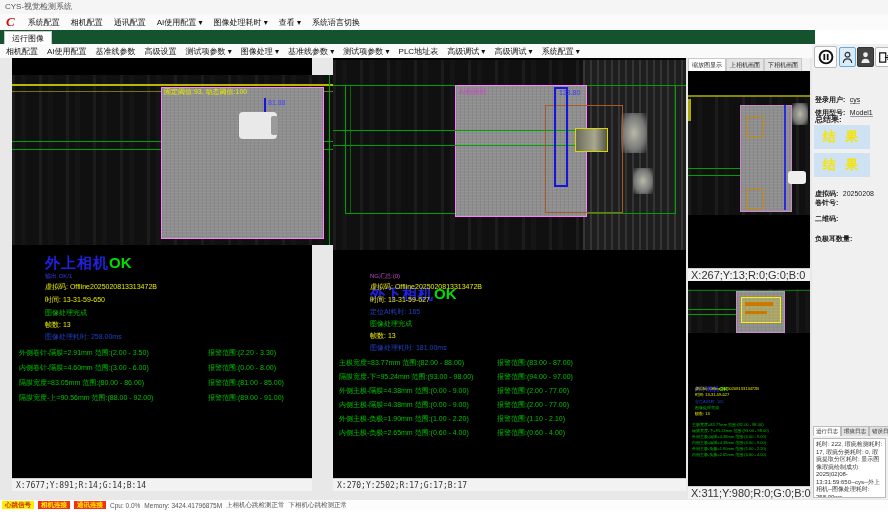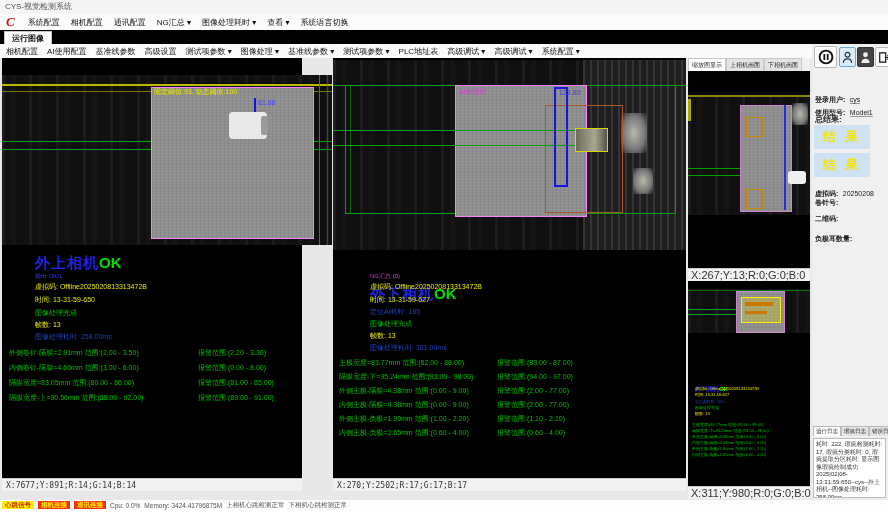--- a/index.html
+++ b/index.html
@@ -5,27 +5,27 @@
   html,body{margin:0;padding:0;}
   body{font-family:"Liberation Sans","DejaVu Sans",sans-serif;}
   #win{position:relative;width:888px;height:522px;background:#ffffff;overflow:hidden;}
   .abs{position:absolute;}
   .nw{white-space:nowrap;}
   
   #titlebar{left:0;top:0;width:888px;height:14px;background:#f5f5f5;border-bottom:1px solid #e2e2e2;font-size:8px;color:#555;line-height:14px;padding-left:5px;}
   #menubar{left:0;top:14px;width:888px;height:16px;background:#fbfbfb;display:flex;align-items:center;gap:11px;font-size:8px;color:#111;}
   #logo{color:#cc1111;font-family:"Liberation Serif","DejaVu Serif",serif;font-style:italic;font-weight:bold;font-size:13px;margin:0 2px 0 6px;}
   .mitem{cursor:default;}
-  #tabstrip{left:0;top:30px;width:888px;height:14px;background:#000000;border-bottom:1px solid #d5d5d5;font-weight:bold;}
+  #tabstrip{left:0;top:30px;width:815px;height:14px;background:#14532d;border-bottom:1px solid #d5d5d5;}
   #runtab{position:absolute;left:4px;top:1px;height:13px;padding:0 7px;background:#ffffff;border:1px solid #c9c9c9;border-bottom:none;font-size:8px;line-height:13px;color:#111;}
   #toolbar{left:0;top:44px;width:812px;height:14px;background:#fafafa;display:flex;align-items:center;gap:9px;font-size:8px;color:#111;padding-left:6px;}
   
   #main{left:0;top:58px;width:888px;height:442px;background:#e8e8e8;}
   .panel{background:#000;}
-  #pl{left:2px;top:0;width:300px;height:433px;}
+  #pl{left:12px;top:0;width:300px;height:433px;}
   #pm{left:333px;top:0;width:353px;height:433px;}
   .pstatus{left:0;top:420px;width:100%;height:13px;background:#f2f2f2;border-top:1px solid #cfcfcf;font-family:"DejaVu Sans Mono",monospace;font-size:8px;line-height:13px;color:#333;padding-left:4px;box-sizing:border-box;}
   
   .mach{background-color:#101010;background-image:repeating-linear-gradient(90deg,rgba(255,255,255,.05) 0 3px,transparent 3px 9px,rgba(255,255,255,.02) 9px 14px,transparent 14px 27px);}
   .noise{background-color:#8e8e8e;background-image:repeating-linear-gradient(0deg,rgba(255,255,255,.05) 0 1px,transparent 1px 3px),repeating-linear-gradient(90deg,rgba(0,0,0,.06) 0 1px,transparent 1px 4px);}
   .machbr{background-color:#1e1e1e;background-image:repeating-linear-gradient(90deg,rgba(255,255,255,.10) 0 2px,transparent 2px 7px);}
   .gline{background:#00a000;}
   .yline{background:#b9b900;}
   .pinkbox{border:1px solid #ff7fff;}
   .bluebox{border:2px solid #1515e0;}
@@ -71,21 +71,21 @@
 
 <div id="win">
 
   <div class="abs nw" id="titlebar">CYS-视觉检测系统</div>
 
   <div class="abs" id="menubar">
     <span id="logo">C</span>
     <span class="mitem nw">系统配置</span>
     <span class="mitem nw">相机配置</span>
     <span class="mitem nw">通讯配置</span>
-    <span class="mitem nw">NG汇总 ▾</span>
+    <span class="mitem nw">AI使用配置 ▾</span>
     <span class="mitem nw">图像处理耗时 ▾</span>
     <span class="mitem nw">查看 ▾</span>
     <span class="mitem nw">系统语言切换</span>
   </div>
 
   <div class="abs" id="tabstrip">
     <div id="runtab" class="nw">运行图像</div>
   </div>
 
   <div class="abs" id="toolbar">

